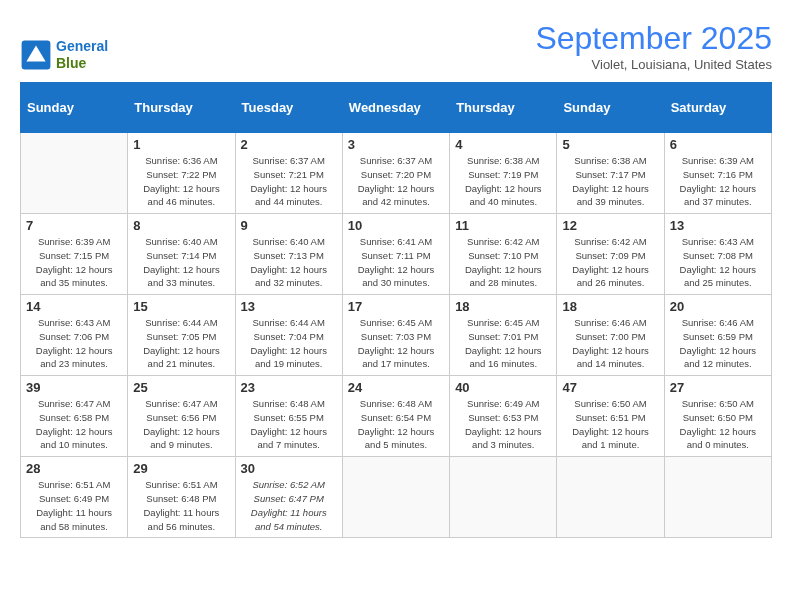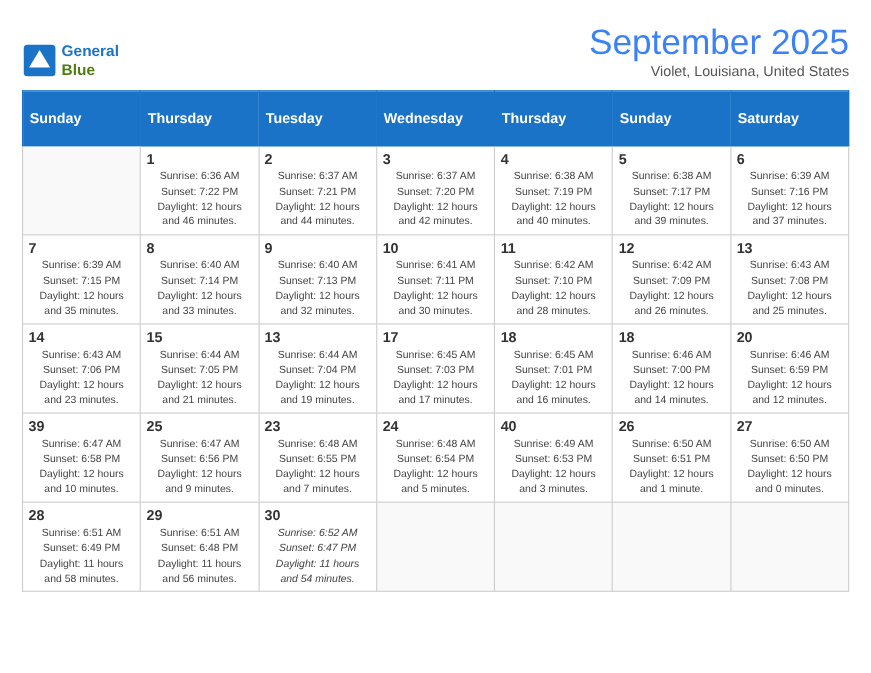--- a/index.html
+++ b/index.html
@@ -297,21 +297,21 @@
 and 5 minutes.</div>
         </td>
         <td>
           <span class="day-num">40</span>
           <div class="day-info" style="white-space: pre-line;">Sunrise: 6:49 AM
 Sunset: 6:53 PM
 Daylight: 12 hours
 and 3 minutes.</div>
         </td>
         <td>
-          <span class="day-num">26</span>
+          <span class="day-num">47</span>
           <div class="day-info" style="white-space: pre-line;">Sunrise: 6:50 AM
 Sunset: 6:51 PM
 Daylight: 12 hours
 and 1 minute.</div>
         </td>
         <td>
           <span class="day-num">27</span>
           <div class="day-info" style="white-space: pre-line;">Sunrise: 6:50 AM
 Sunset: 6:50 PM
 Daylight: 12 hours

